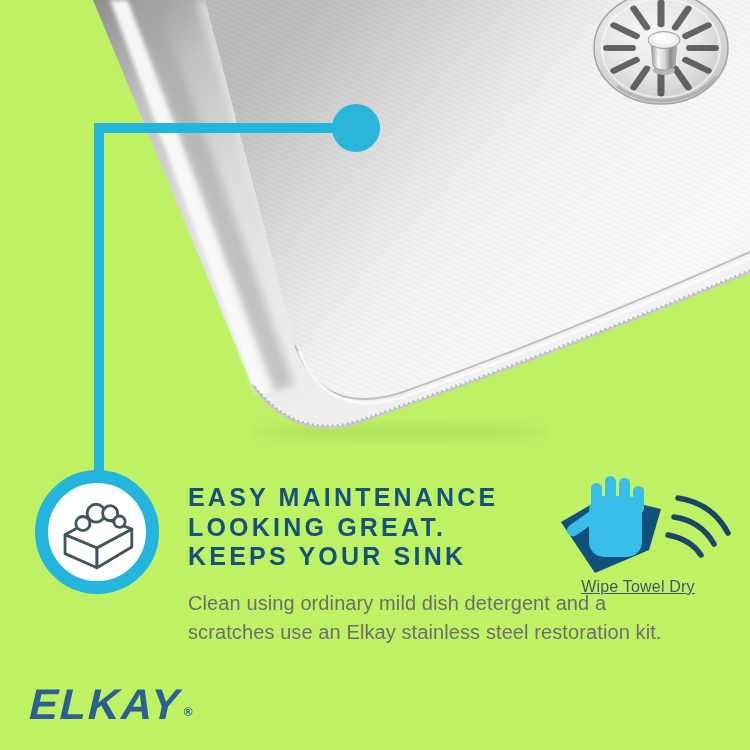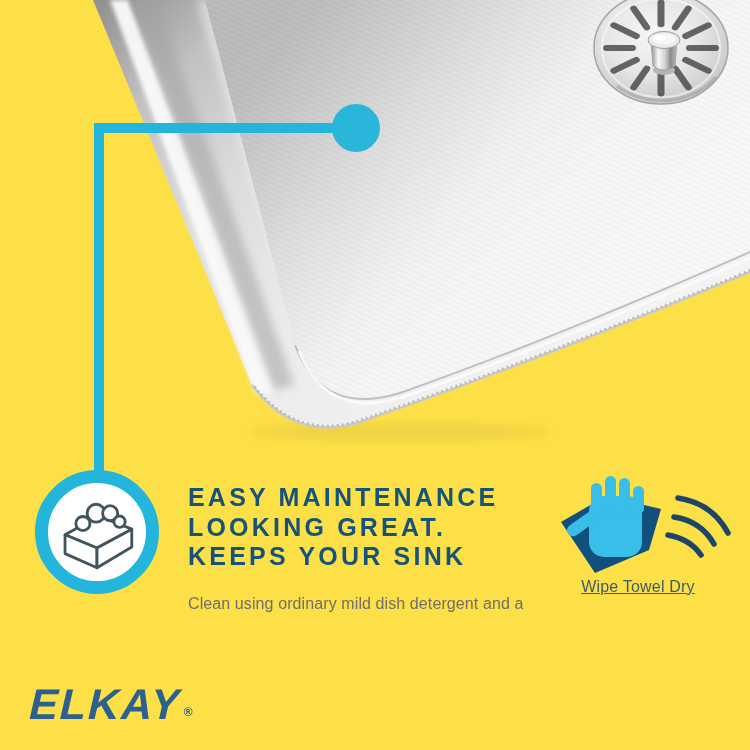--- a/index.html
+++ b/index.html
@@ -1,17 +1,17 @@
 <!DOCTYPE html>
 <html><head>
 <meta charset="utf-8">
 <style>
   html,body{margin:0;padding:0;background:#ffffff;}
   .page{
-    position:relative;width:750px;height:750px;background:#fde047;overflow:hidden;
+    position:relative;width:750px;height:750px;background:#bef264;overflow:hidden;
     font-family:"Liberation Sans",sans-serif;
   }
   
   .photo{position:absolute;left:0;top:0;width:750px;height:450px;}
   
   .callout-hline{position:absolute;left:98px;top:123px;width:236px;height:10px;background:#23b5dc;}
   .callout-vline{position:absolute;left:94px;top:123px;width:10px;height:354px;background:#23b5dc;}
   .callout-dot{position:absolute;left:332px;top:104px;width:48px;height:48px;border-radius:50%;background:#29b6da;}
   
   .soap-badge{
@@ -19,21 +19,21 @@
     border:13px solid #23b5dc;border-radius:50%;
   }
   .soap-badge svg{position:absolute;left:2px;top:2px;}
   
   .headline{
     position:absolute;left:188px;top:483px;color:#15537b;font-weight:bold;
     font-size:25px;line-height:29.6px;letter-spacing:3.2px;
   }
   .bodytext{
     position:absolute;left:188px;top:589px;color:#6e6e6e;
-    font-size:16px;line-height:29px;letter-spacing:0.1px;
+    font-size:20px;line-height:29px;letter-spacing:0.1px;
   }
   
   .wipe{position:absolute;left:553px;top:468px;width:194px;height:140px;}
   .wipe-label{
     position:absolute;left:0;top:110px;width:170px;text-align:center;
     color:#3f5c69;font-size:16px;letter-spacing:0.2px;text-decoration:underline;
   }
   
   .logo{position:absolute;left:30px;top:680px;color:#2b6090;white-space:nowrap;}
   .logo-word{
@@ -164,20 +164,21 @@
   </div>
 
   <div class="headline">
     <div>EASY MAINTENANCE</div>
     <div>LOOKING GREAT.</div>
     <div>KEEPS YOUR SINK</div>
   </div>
 
   <div class="bodytext">
     <div>Clean using ordinary mild dish detergent and a</div>
+    <div>scratches use an Elkay stainless steel restoration kit.</div>
   </div>
 
   <div class="wipe">
     <svg width="194" height="110" viewBox="0 0 194 110">
 
       <path d="M8,54 L53,28 L108,41 L96,82 L42,105 Z" fill="#11507c"></path>
 
       <g fill="#38bee9">
         <rect x="36" y="28" width="53" height="61" rx="15"></rect>
         <rect x="38" y="15" width="11" height="32" rx="5.5"></rect>

